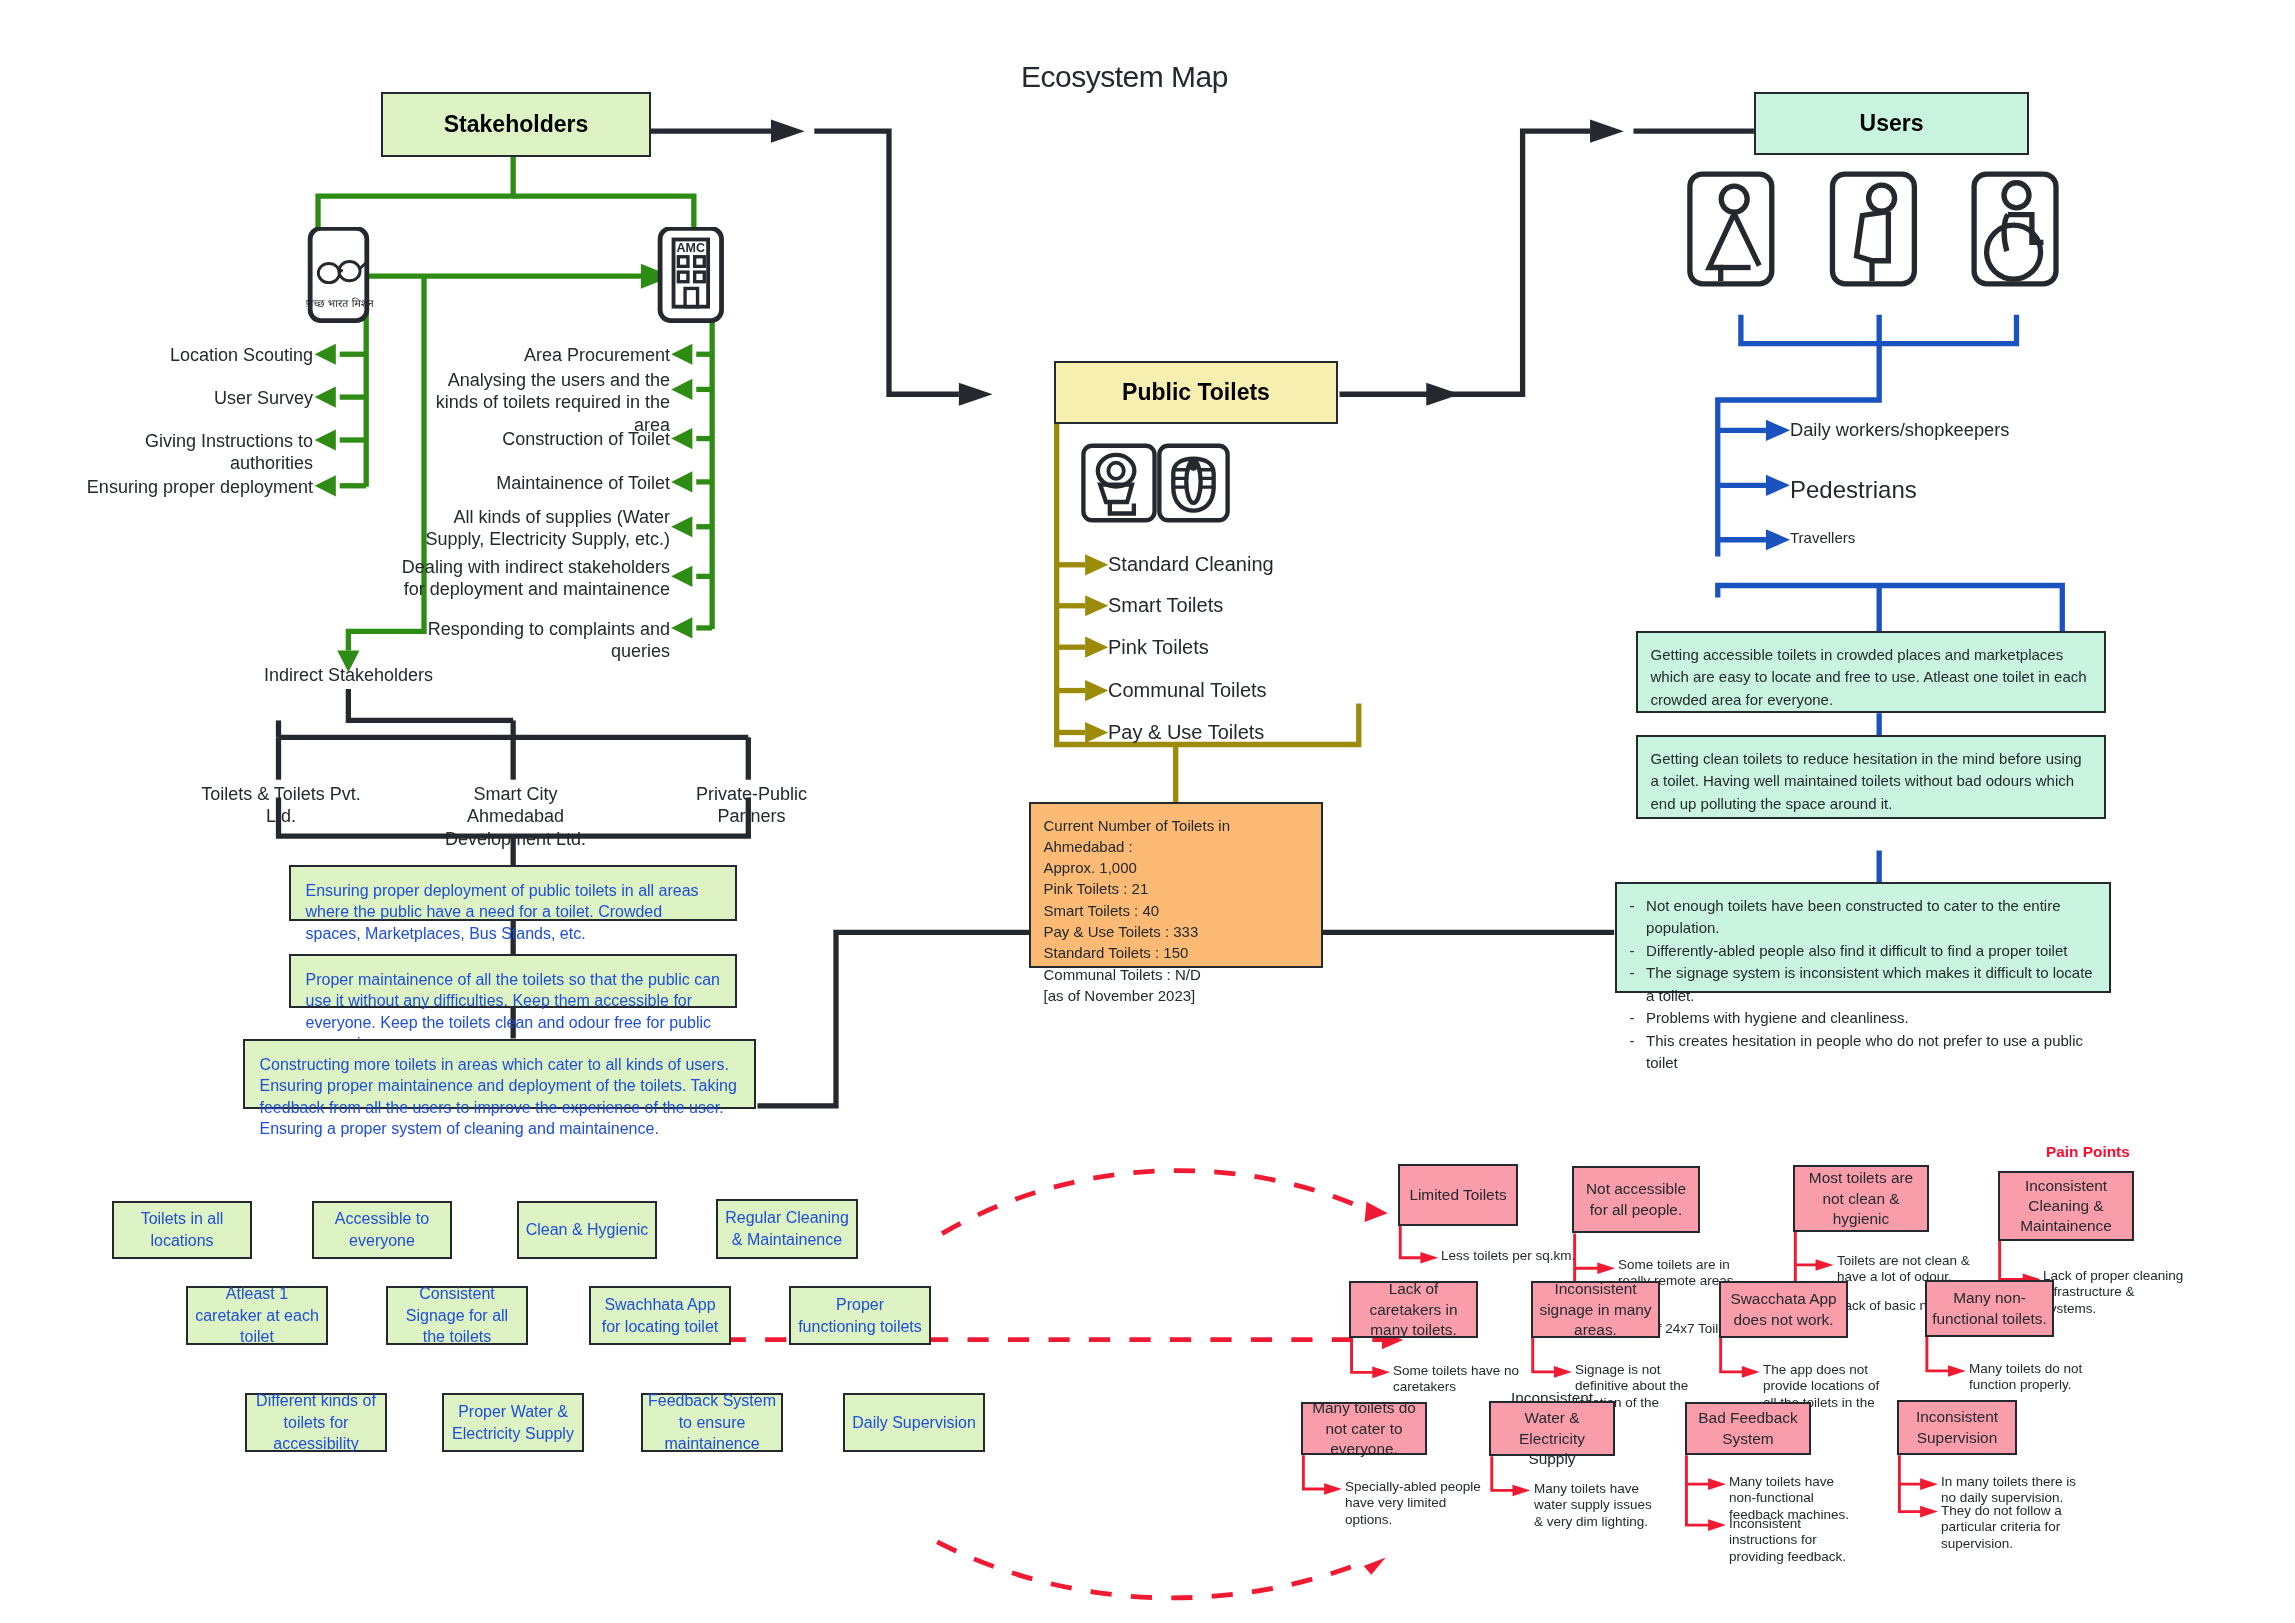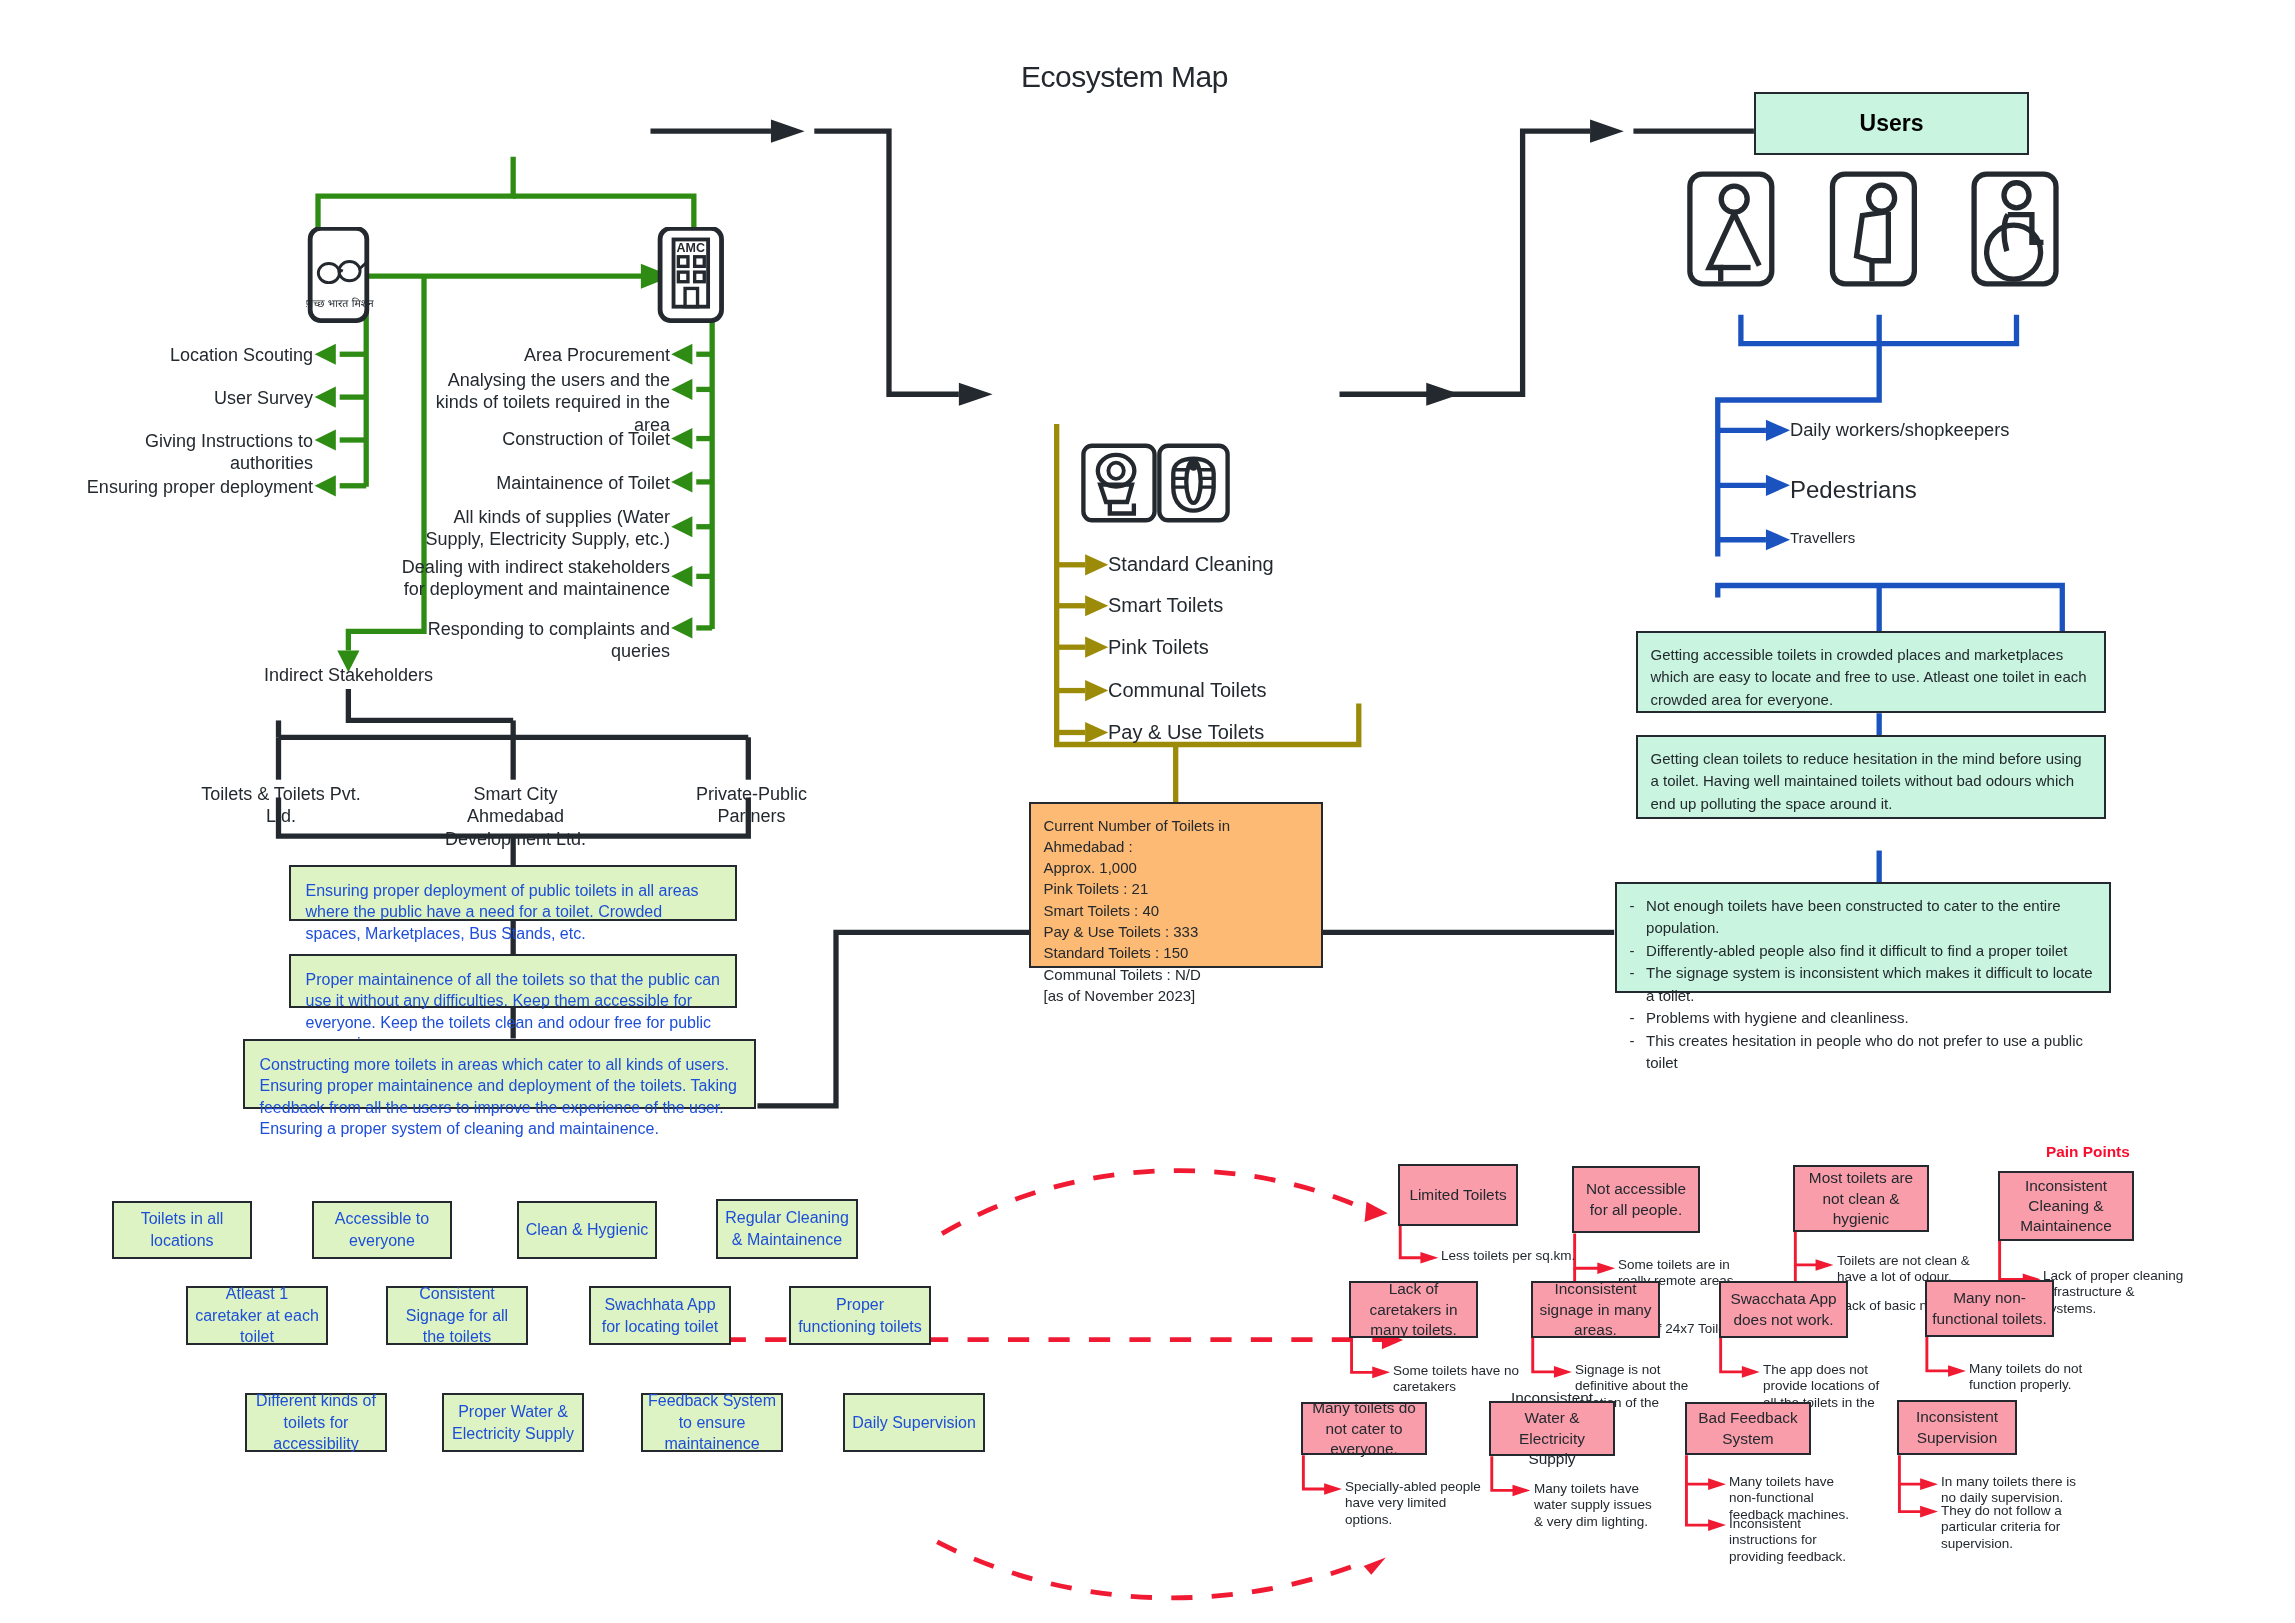--- a/index.html
+++ b/index.html
@@ -211,20 +211,21 @@
       <path d="M1420,2780 L2880,2780"></path>
       <path d="M1945,3200 C2240,3350 2570,3345 2835,3240"></path>
     </g>
     <polygon points="2836,2494 2880,2518 2832,2536" fill="#f01b33"></polygon>
     <polygon points="2868,2762 2912,2781 2868,2800" fill="#f01b33"></polygon>
     <polygon points="2830,3250 2876,3232 2846,3268" fill="#f01b33"></polygon>
   </svg>
 
   <div class="title" style="left:1021px;top:60px;">Ecosystem Map</div>
 
+  <div class="node hdr hdr-green" style="left:381px;top:92px;width:270px;height:65px;font-size:23px;">Stakeholders</div>
 
   <div class="icobox" style="left:306px;top:227px;width:112px;height:96px;">
     <svg viewBox="0 0 232 200" width="112" height="96">
       <rect x="8" y="3" width="118" height="192" rx="22" fill="#fff" stroke="#23292e" stroke-width="10"></rect>
       <ellipse cx="47" cy="96" rx="22" ry="20" fill="none" stroke="#23292e" stroke-width="6"></ellipse>
       <ellipse cx="90" cy="92" rx="22" ry="20" fill="none" stroke="#23292e" stroke-width="6"></ellipse>
       <path d="M68,94 C72,90 72,90 76,92" fill="none" stroke="#23292e" stroke-width="6"></path>
       <path d="M110,88 L124,75" fill="none" stroke="#23292e" stroke-width="6"></path>
       <text x="67" y="166" font-size="22" text-anchor="middle" fill="#23292e" font-family="'DejaVu Sans',sans-serif">स्वच्छ भारत मिशन</text>
     </svg>
@@ -258,20 +259,21 @@
 
   <div class="label c" style="left:257px;top:664px;width:183px;">Indirect Stakeholders</div>
   <div class="label c" style="left:192px;top:783px;width:178px;">Toilets &amp; Toilets Pvt. Ltd.</div>
   <div class="label c" style="left:424px;top:783px;width:183px;">Smart City Ahmedabad Development Ltd.</div>
   <div class="label c" style="left:665px;top:783px;width:173px;">Private-Public Partners</div>
 
   <div class="boxgreen" style="left:289px;top:865px;width:448px;height:56px;">Ensuring proper deployment of public toilets in all areas where the public have a need for a toilet. Crowded spaces, Marketplaces, Bus Stands, etc.</div>
   <div class="boxgreen" style="left:289px;top:954px;width:448px;height:54px;">Proper maintainence of all the toilets so that the public can use it without any difficulties. Keep them accessible for everyone. Keep the toilets clean and odour free for public convenience.</div>
   <div class="boxgreen" style="left:243px;top:1039px;width:513px;height:70px;">Constructing more toilets in areas which cater to all kinds of users. Ensuring proper maintainence and deployment of the toilets. Taking feedback from all the users to improve the experience of the user. Ensuring a proper system of cleaning and maintainence.</div>
 
+  <div class="node hdr hdr-yellow" style="left:1054px;top:361px;width:284px;height:63px;font-size:23px;">Public Toilets</div>
 
   <div class="icobox" style="left:1081px;top:443px;width:149px;height:80px;">
     <svg viewBox="0 0 310 165" width="149" height="80">
       <rect x="5" y="5" width="148" height="155" rx="18" fill="#fff" stroke="#23292e" stroke-width="9"></rect>
       <ellipse cx="73" cy="57" rx="38" ry="33" fill="none" stroke="#23292e" stroke-width="9"></ellipse>
       <ellipse cx="73" cy="57" rx="16" ry="17" fill="none" stroke="#23292e" stroke-width="8"></ellipse>
       <path d="M40,86 L106,86 L96,122 L52,122 Z" fill="none" stroke="#23292e" stroke-width="9"></path>
       <path d="M60,122 L60,146 L110,146 L110,125" fill="none" stroke="#23292e" stroke-width="9"></path>
       <rect x="163" y="5" width="142" height="155" rx="18" fill="#fff" stroke="#23292e" stroke-width="9"></rect>
       <path d="M192,62 C192,40 212,32 234,32 C256,32 276,40 276,62 L276,92 C276,126 254,140 234,140 C214,140 192,126 192,92 Z" fill="none" stroke="#23292e" stroke-width="9"></path>

